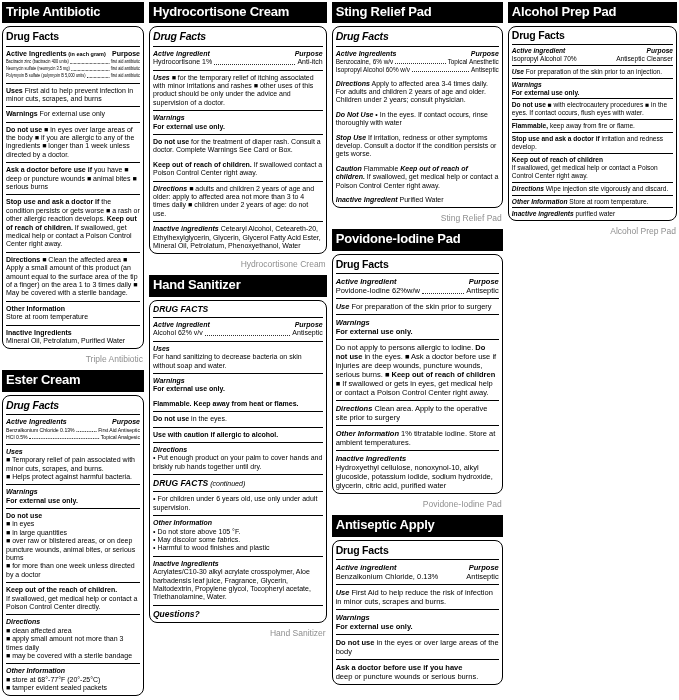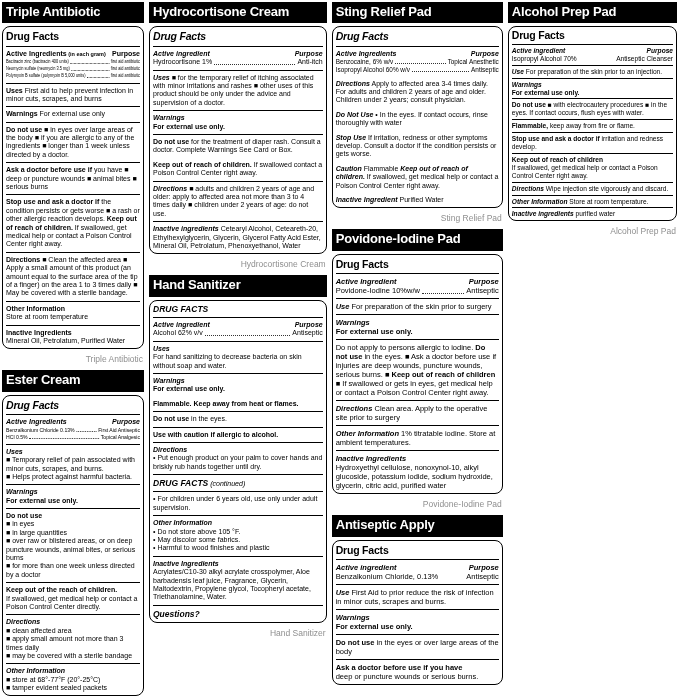--- a/index.html
+++ b/index.html
@@ -310,21 +310,21 @@
         <div class="box">
           <div class="sec first">
             <div class="row"><span class="sg-df">Drug Facts</span></div>
           </div>
           <div class="sec">
             <div class="row split">
               <span class="cell left"><span class="sg-bi">Active Ingredient</span></span>
               <span class="cell right"><span class="sg-bi">Purpose</span></span>
             </div>
             <div class="row split">
-              <span class="cell left"><span class="sg-n">Povidone-Iodine 10%w/w</span></span>
+              <span class="cell left"><span class="sg-n">Povidone-Iodine 62%w/w</span></span>
               <span class="dotfill"></span>
               <span class="cell right"><span class="sg-n">Antiseptic</span></span>
             </div>
           </div>
           <div class="sec">
             <div class="row"><span class="sg-bi">Use</span><span class="sg-n"> For preparation of the skin prior to surgery</span></div>
           </div>
           <div class="sec">
             <div class="row"><span class="sg-bi">Warnings</span></div>
             <div class="row"><span class="sg-b">For external use only.</span></div>
@@ -355,21 +355,21 @@
             <div class="row split">
               <span class="cell left"><span class="sg-bi">Active ingredient</span></span>
               <span class="cell right"><span class="sg-bi">Purpose</span></span>
             </div>
             <div class="row split">
               <span class="cell left"><span class="sg-n">Benzalkonium Chloride, 0.13%</span></span>
               <span class="cell right"><span class="sg-n">Antiseptic</span></span>
             </div>
           </div>
           <div class="sec">
-            <div class="row"><span class="sg-bi">Use</span><span class="sg-n"> First Aid to prior reduce the risk of infection in minor cuts, scrapes and burns.</span></div>
+            <div class="row"><span class="sg-bi">Use</span><span class="sg-n"> First Aid to help reduce the risk of infection in minor cuts, scrapes and burns.</span></div>
           </div>
           <div class="sec">
             <div class="row"><span class="sg-bi">Warnings</span></div>
             <div class="row"><span class="sg-b">For external use only.</span></div>
           </div>
           <div class="sec">
             <div class="row"><span class="sg-b">Do not use</span><span class="sg-n"> in the eyes or over large areas of the body</span></div>
           </div>
           <div class="sec">
             <div class="row"><span class="sg-b">Ask a doctor before use if you have</span></div>

